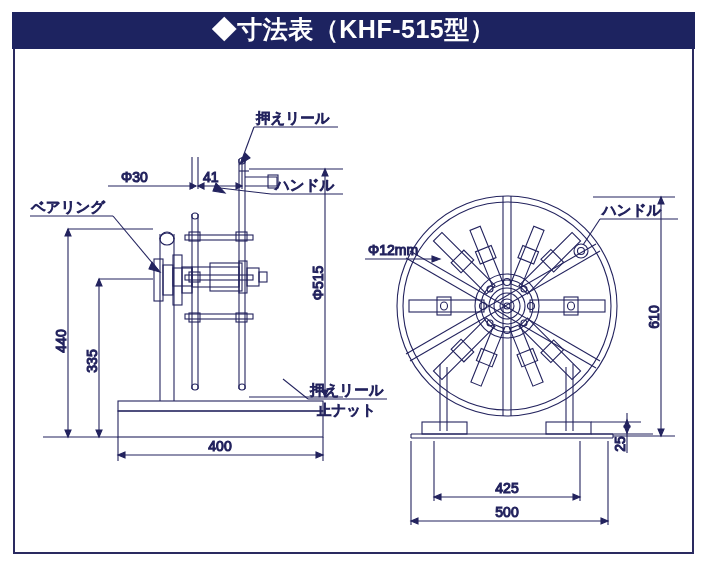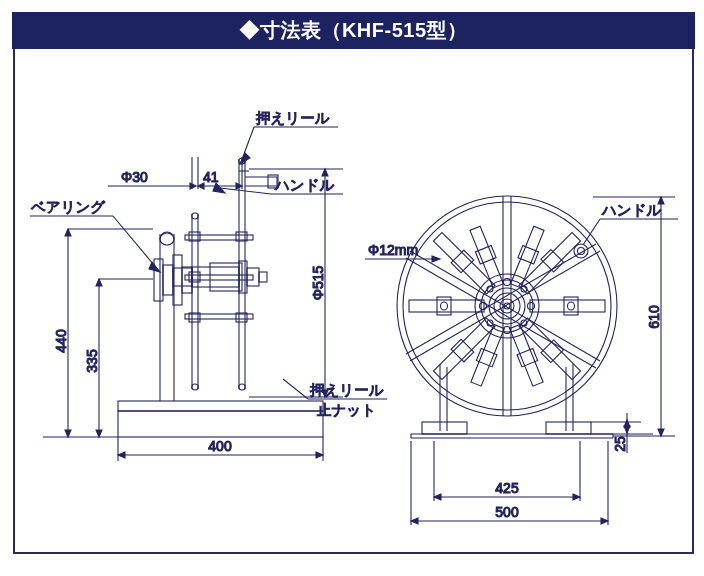--- a/index.html
+++ b/index.html
@@ -23,21 +23,21 @@
     width: 683px;
     height: 37px;
     background: #1d2360;
     color: #ffffff;
     display: flex;
     align-items: center;
     justify-content: center;
     box-sizing: border-box;
   }
   #title-text {
-    font-size: 20px;
+    font-size: 25px;
     font-weight: bold;
     letter-spacing: 0.5px;
     white-space: nowrap;
     line-height: 1;
     transform: translateY(-1px);
   }
   
   #frame {
     position: absolute;
     left: 13px;

